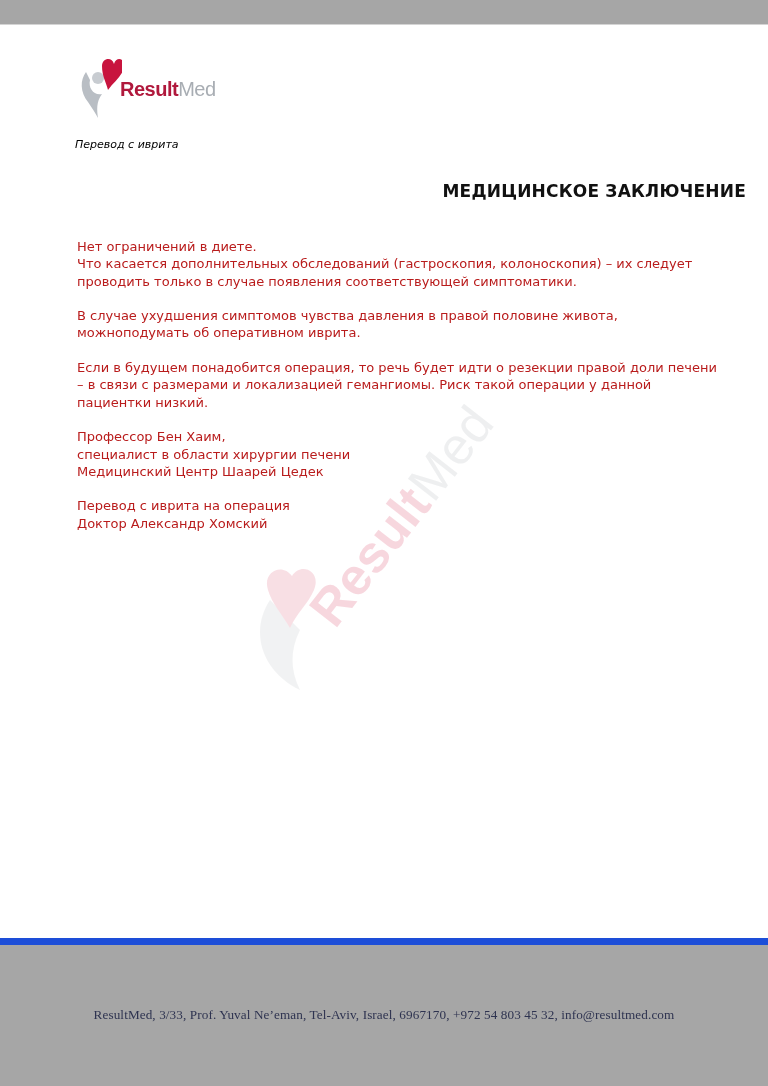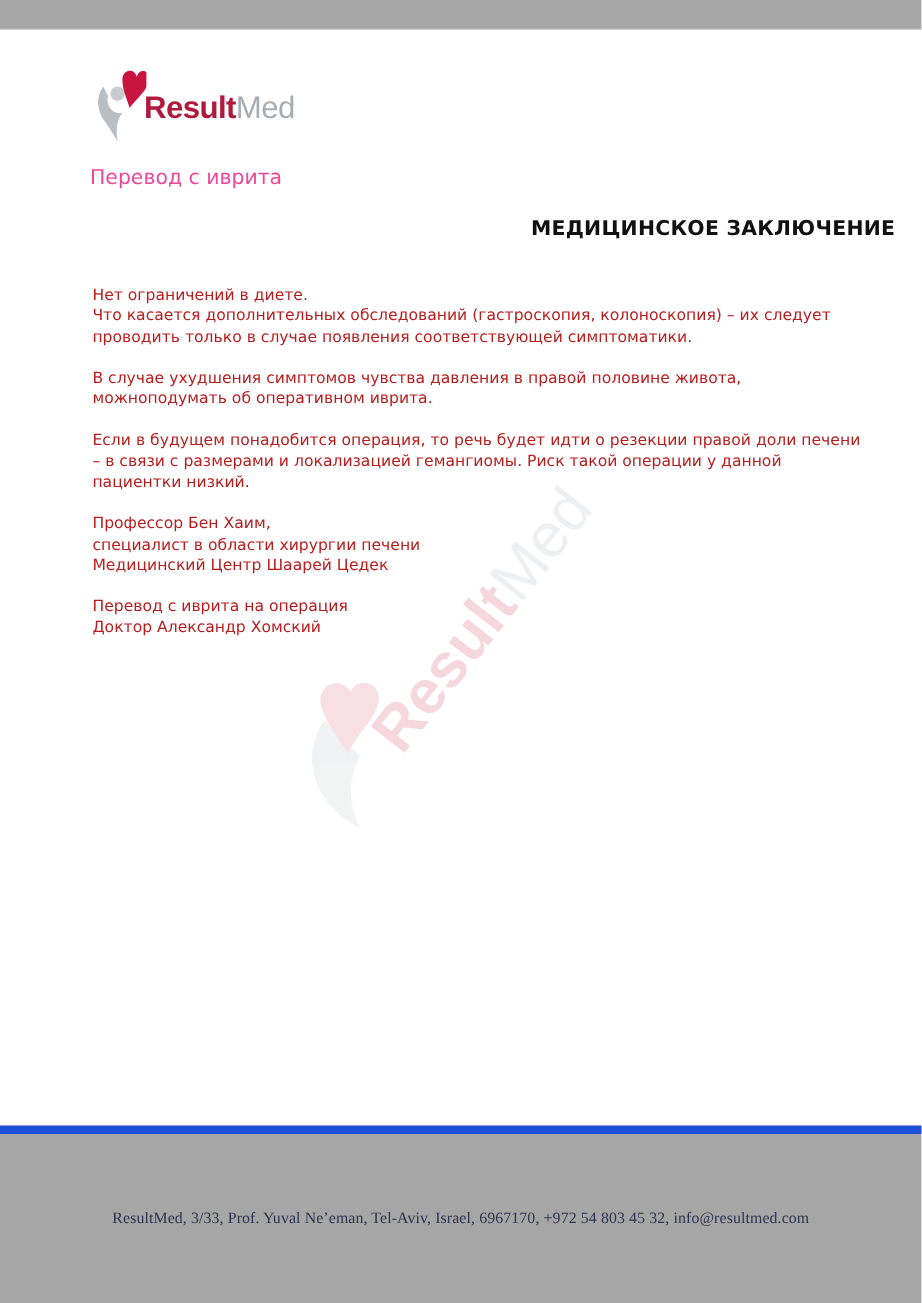--- a/index.html
+++ b/index.html
@@ -9,24 +9,24 @@
       font-family: "DejaVu Sans", sans-serif;
     }
     .top-bar { position: absolute; left: 0; top: 0; width: 768px; height: 24px; background: #a6a6a6; border-bottom: 1px solid #d4d4d4; }
     .footer { position: absolute; left: 0; top: 938px; width: 768px; height: 148px; background: #a6a6a6; border-top: 7px solid #1d4ed8; }
     .footer-text {
       position: absolute; left: 0; right: 0; top: 62px; text-align: center;
       font-family: "Liberation Serif", serif; font-size: 13.2px; color: #2e3350; letter-spacing: 0.1px;
     }
     .logo { position: absolute; left: 78px; top: 52px; width: 180px; height: 66px; }
     .logo svg { position: absolute; left: 0; top: 0; }
-    .logo-word { position: absolute; left: 42px; top: 22px; font-family: "Liberation Sans", sans-serif; font-size: 26px; line-height: 30px; letter-spacing: -0.5px; white-space: nowrap; }
+    .logo-word { position: absolute; left: 42px; top: 22px; font-family: "Liberation Sans", sans-serif; font-size: 20px; line-height: 30px; letter-spacing: -0.5px; white-space: nowrap; }
     .logo-result { color: #b0183c; font-weight: bold; }
     .logo-med { color: #a8adb3; font-weight: normal; }
-    .subtitle { position: absolute; left: 75px; top: 138px; font-size: 17px; color: #ec4899; }
+    .subtitle { position: absolute; left: 75px; top: 138px; font-style: italic; font-size: 11px; color: #000000; }
     .title { position: absolute; left: 0; width: 746px; top: 181px; text-align: right; font-weight: bold; font-size: 17px; color: #111; letter-spacing: 0.2px; }
     .body-text { position: absolute; left: 77px; top: 238px; width: 660px; font-size: 13px; line-height: 17.3px; color: #b91c1c; }
     .body-text p { margin: 0 0 17.3px 0; }
     .body-text .line { display: block; white-space: nowrap; }
     .watermark { position: absolute; left: 240px; top: 400px; width: 320px; height: 300px; pointer-events: none; }
   </style>
 </head>
 <body>
 
 <div class="top-bar"></div>

